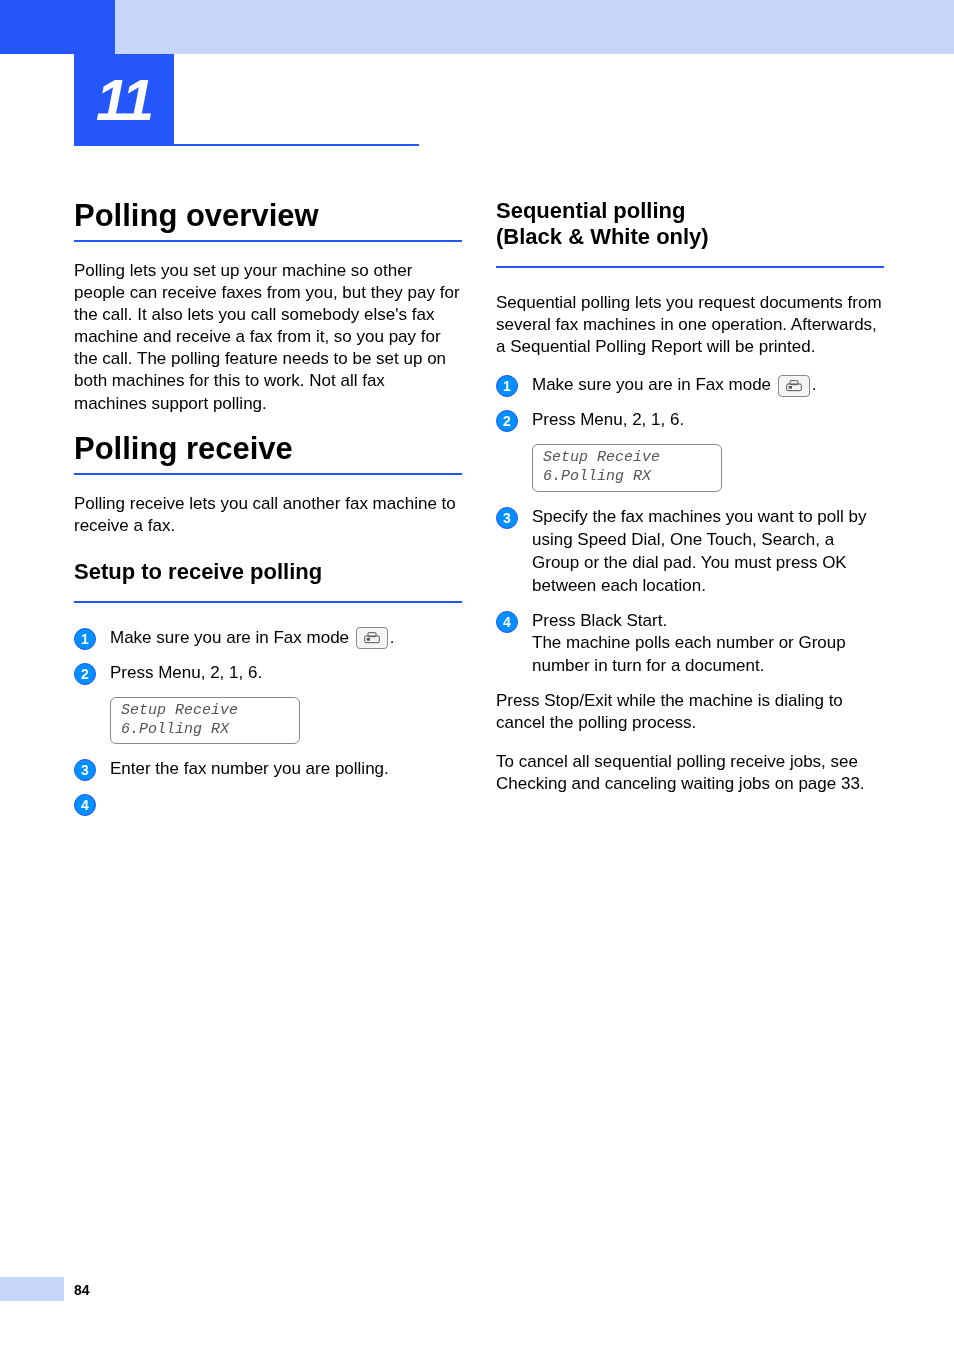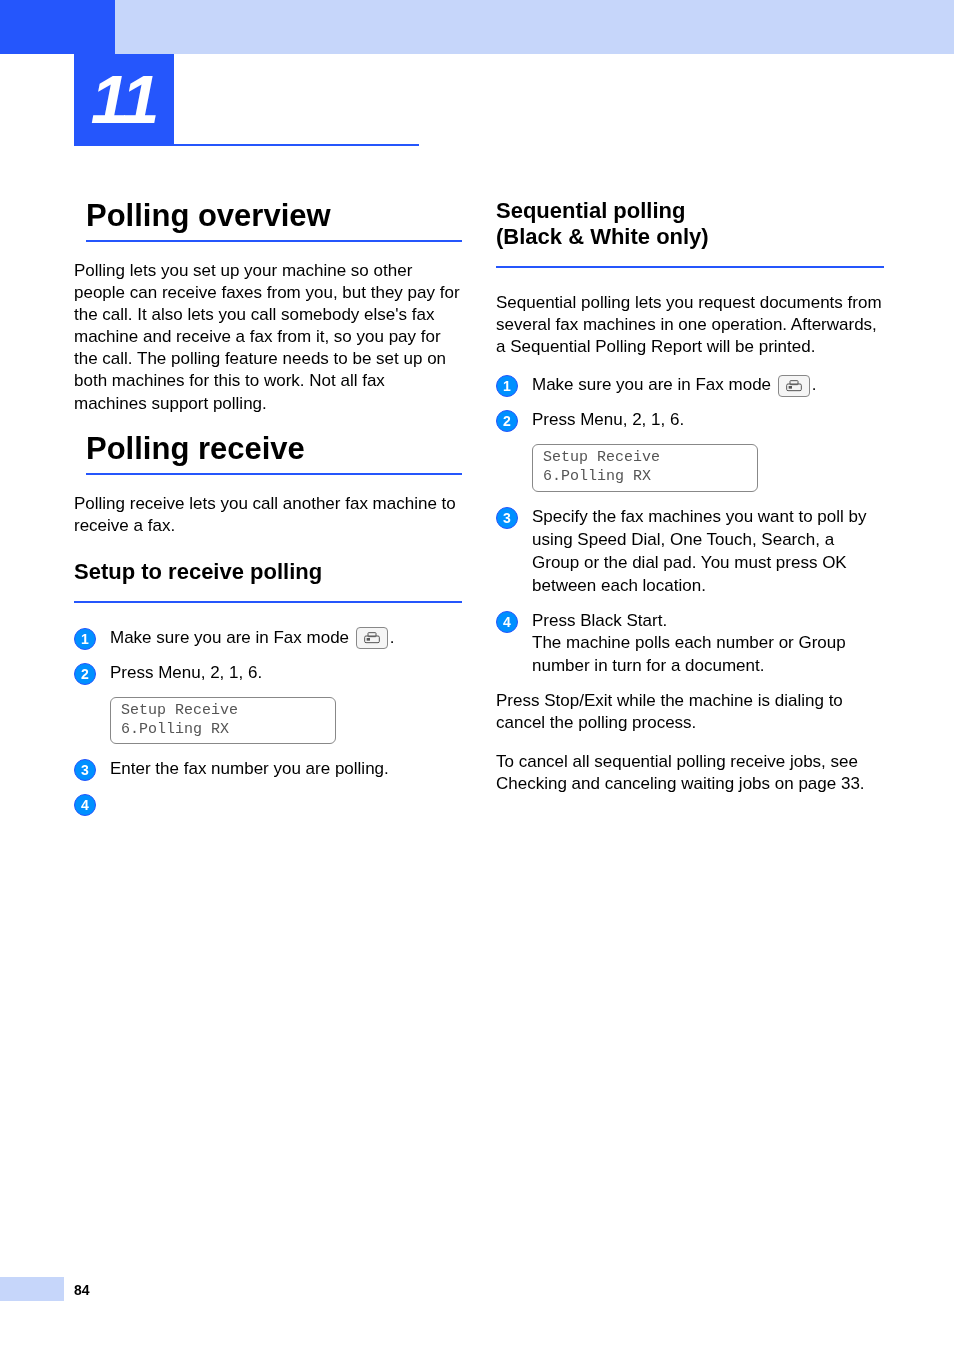--- a/index.html
+++ b/index.html
@@ -27,21 +27,21 @@
       position: absolute;
       top: 54px; left: 74px;
       display: flex;
       align-items: center;
       border-bottom: 2px solid #2556fc;
       width: 345px;
     }
     .chapter-num-box {
       background: #2556fc;
       color: #fff;
-      font-size: 68px;
+      font-size: 58px;
       font-weight: bold;
       width: 100px; height: 90px;
       display: flex;
       align-items: center;
       justify-content: center;
       font-style: italic;
       letter-spacing: -2px;
     }
     .chapter-title {
       font-size: 42px;
@@ -59,21 +59,20 @@
       width: 388px;
       flex-shrink: 0;
     }
     h1 {
       font-size: 31px;
       font-weight: bold;
       border-bottom: 2px solid #2556fc;
       padding-bottom: 6px;
       margin-bottom: 18px;
       margin-top: 8px;
-      margin-left: 12px;
     }
     h2 {
       font-size: 22px;
       font-weight: bold;
       border-bottom: 2px solid #2556fc;
       padding-bottom: 16px;
       margin-top: 22px;
       margin-bottom: 24px;
     }
     p.body {
@@ -117,26 +116,27 @@
       background: #f5f5f5;
       vertical-align: middle;
       margin: 0 2px;
     }
     .fax-icon svg { width: 16px; height: 14px; }
     .lcd {
       margin: 6px 0 14px 36px;
       border: 1px solid #888;
       border-radius: 6px;
       padding: 4px 10px;
-      width: 226px;
+      width: 190px;
       font-family: "Courier New", monospace;
       font-size: 15px;
       line-height: 1.25;
       color: #555;
       white-space: pre;
+      font-style: italic;
     }
     .page-num-bar {
       position: absolute;
       bottom: 50px; left: 0;
       width: 64px; height: 24px;
       background: #c6d6fa;
     }
     .page-num {
       position: absolute;
       bottom: 53px; left: 74px;

